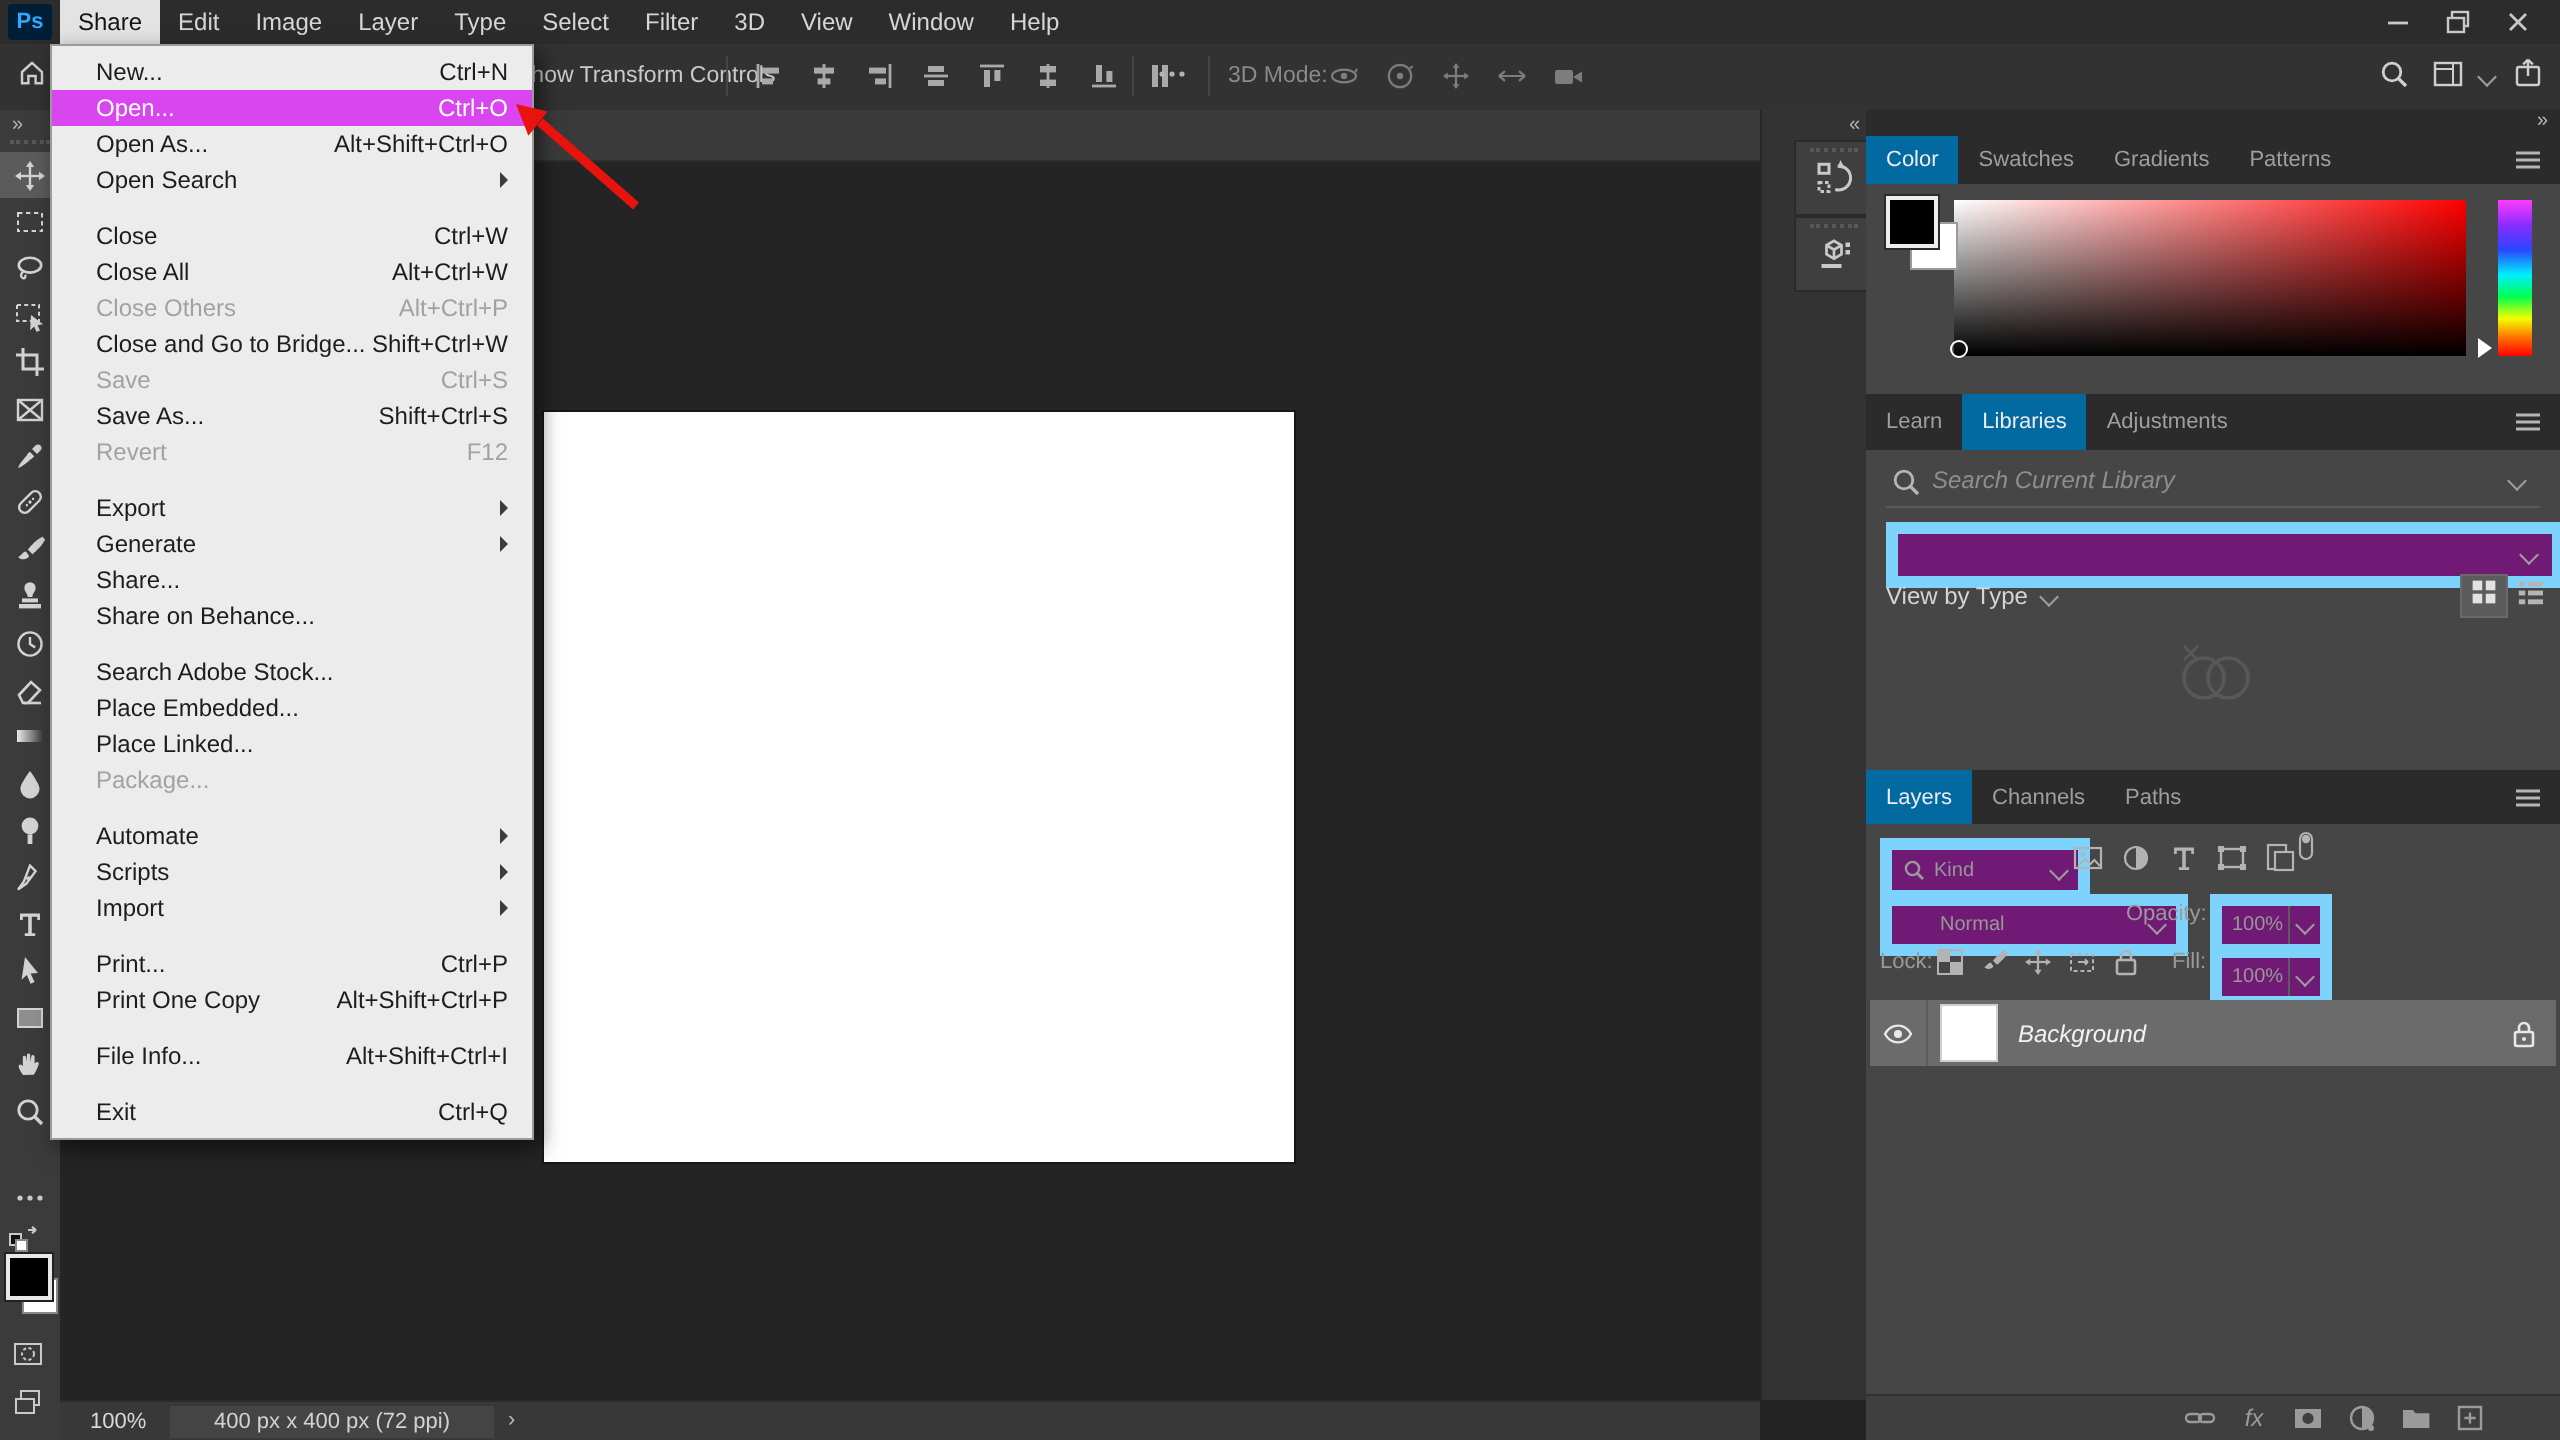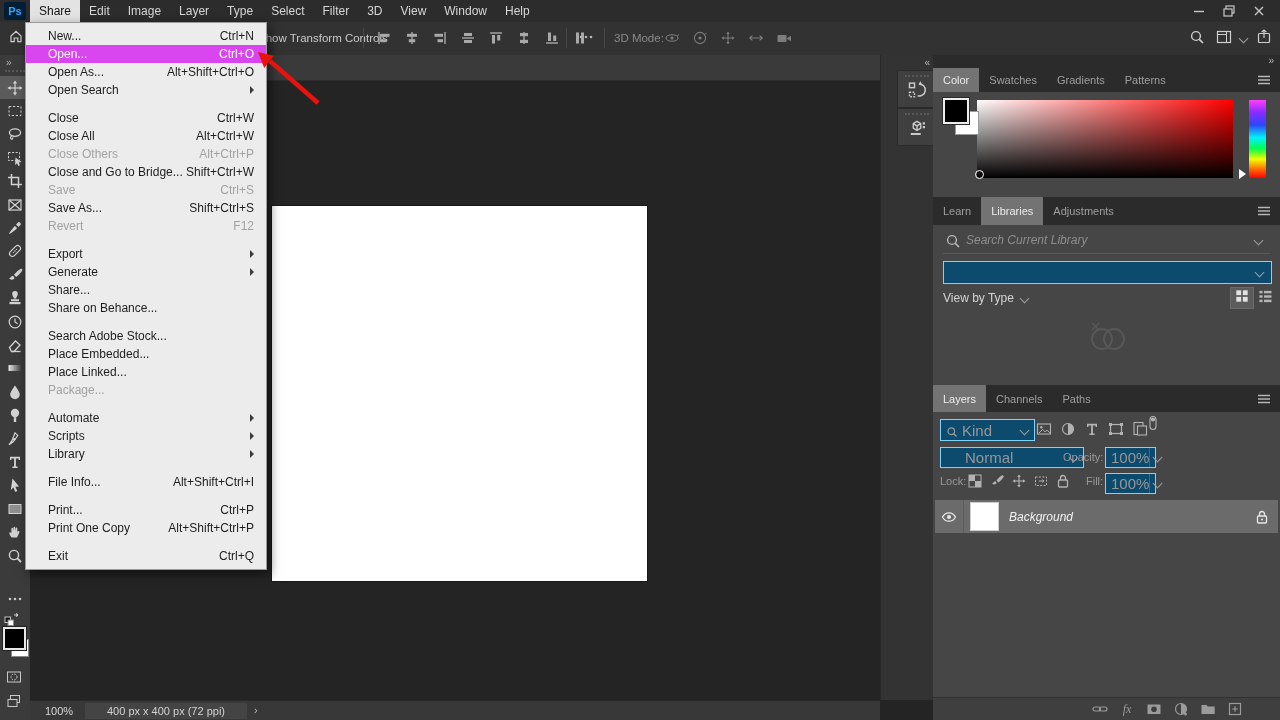--- a/index.html
+++ b/index.html
@@ -52,26 +52,26 @@
   #dock{left:880px;top:55px;width:53px;height:645px;background:#333333;border-left:1px solid #282828}
   #dock .chevtop{right:6px;top:2px;font-size:10px;color:#b5b5b5;letter-spacing:-2px;position:absolute}
   .dockbtn{left:16px;width:37px;height:36px;background:#3f3f3f;border:1px solid #2a2a2a;color:#c9c9c9;
            display:flex;align-items:center;justify-content:center;flex-direction:column}
   .dockbtn::before{content:"";width:24px;border-top:2px dotted #585858;margin-bottom:3px}
 
   
   #rightpanel{left:933px;top:55px;width:347px;height:665px;background:#464646}
   .phead{background:#2b2b2b;display:flex;align-items:stretch;position:absolute;left:0;width:347px}
   .ptab{padding:6px 10px 6px;font-size:11px;color:#9f9f9f;display:flex;align-items:center}
-  .ptab.active{background:#737373;color:#ececec}
+  .ptab.active{background:#0369a1;color:#ececec}
   .pmenu{margin-left:auto;margin-right:8px;display:flex;align-items:center;color:#b5b5b5}
   .chev{width:6px;height:6px;border-right:1.4px solid #9d9d9d;border-bottom:1.4px solid #9d9d9d;
         transform:rotate(45deg);display:inline-block}
-  .field{background:#0c4a6e;border:1px solid #7dd3fc;display:flex;align-items:center;
-         font-size:15px;color:#979797;position:absolute}
+  .field{background:#701a75;border:6px solid #7dd3fc;display:flex;align-items:center;
+         font-size:10px;color:#979797;position:absolute}
   .field .chevbox{margin-left:auto;height:100%;display:flex;align-items:center;padding:0 4px;border-left:1px solid #5c5c5c}
 
   #topexp{left:0;top:0;width:347px;height:13px;background:#2b2b2b}
   #topexp span{position:absolute;right:8px;top:0px;font-size:10px;color:#b5b5b5;letter-spacing:-2px}
 
   
   #fgswatch{left:10px;top:43px;width:22px;height:22px;background:#000;border:2px solid #ededed;outline:1px solid #2b2b2b;z-index:3}
   #bgswatch{left:22px;top:56px;width:22px;height:22px;background:#fff;border:1px solid #9a9a9a;z-index:2}
   #satfield{left:44px;top:45px;width:256px;height:78px;
     background-image:linear-gradient(to top,#000,rgba(0,0,0,0)),linear-gradient(to right,#fff,#f00)}
@@ -747,21 +747,21 @@
 
   <div class="abs" id="layersfooter">
       <span class="ic" style="left: 159px;">
         <svg viewBox="0 0 16 16" width="16" height="16">
           <g fill="none" stroke="currentColor" stroke-width="1.2">
             <rect x="1" y="6" width="7.5" height="4" rx="2"></rect>
             <rect x="7.5" y="6" width="7.5" height="4" rx="2"></rect>
           </g>
         </svg>
       </span>
-      <span class="ic" style="left: 186px; font-family: Liberation Serif, serif;">
+      <span class="ic" style="left: 186px;">
         <span class="fxtxt">fx</span>
       </span>
       <span class="ic" style="left: 213px;">
         <svg viewBox="0 0 16 16" width="16" height="16">
           <rect x="1.5" y="3.5" width="13" height="9.5" fill="currentColor"></rect>
           <circle cx="8" cy="8.2" r="2.8" fill="#3f3f3f"></circle>
         </svg>
       </span>
       <span class="ic" style="left: 240px;">
         <svg viewBox="0 0 16 16" width="16" height="16">
@@ -868,38 +868,38 @@
       <div class="menu-group">
         <div class="menu-row">
           <span class="ml">Automate</span>
           <span class="subarrow"></span>
         </div>
         <div class="menu-row">
           <span class="ml">Scripts</span>
           <span class="subarrow"></span>
         </div>
         <div class="menu-row">
-          <span class="ml">Library</span>
+          <span class="ml">Import</span>
           <span class="subarrow"></span>
+        </div>
+      </div>
+      <div class="menu-group">
+        <div class="menu-row">
+          <span class="ml">Print...</span>
+          <span class="ms">Ctrl+P</span>
+        </div>
+        <div class="menu-row">
+          <span class="ml">Print One Copy</span>
+          <span class="ms">Alt+Shift+Ctrl+P</span>
         </div>
       </div>
       <div class="menu-group">
         <div class="menu-row">
           <span class="ml">File Info...</span>
           <span class="ms">Alt+Shift+Ctrl+I</span>
-        </div>
-      </div>
-      <div class="menu-group">
-        <div class="menu-row">
-          <span class="ml">Print...</span>
-          <span class="ms">Ctrl+P</span>
-        </div>
-        <div class="menu-row">
-          <span class="ml">Print One Copy</span>
-          <span class="ms">Alt+Shift+Ctrl+P</span>
         </div>
       </div>
       <div class="menu-group">
         <div class="menu-row">
           <span class="ml">Exit</span>
           <span class="ms">Ctrl+Q</span>
         </div>
       </div>
     </div>
 </div>

